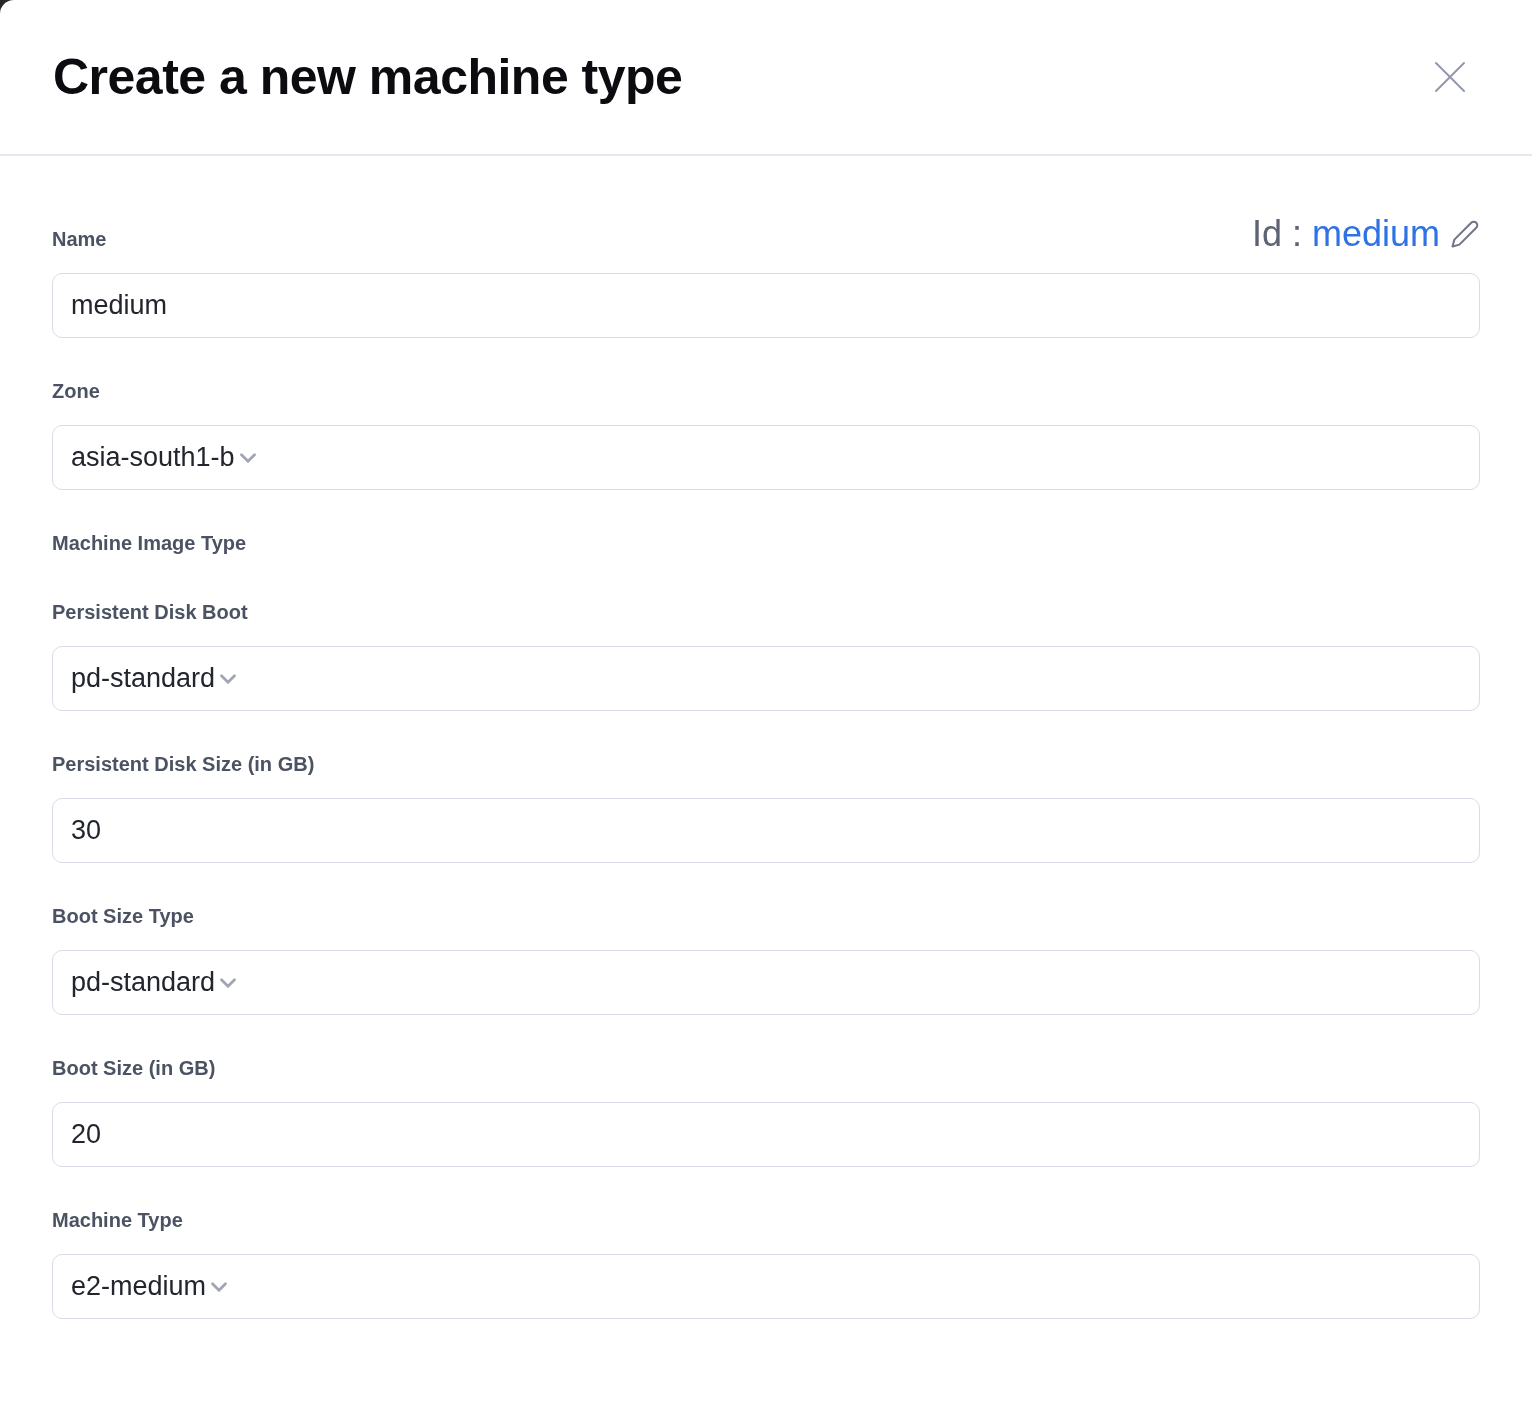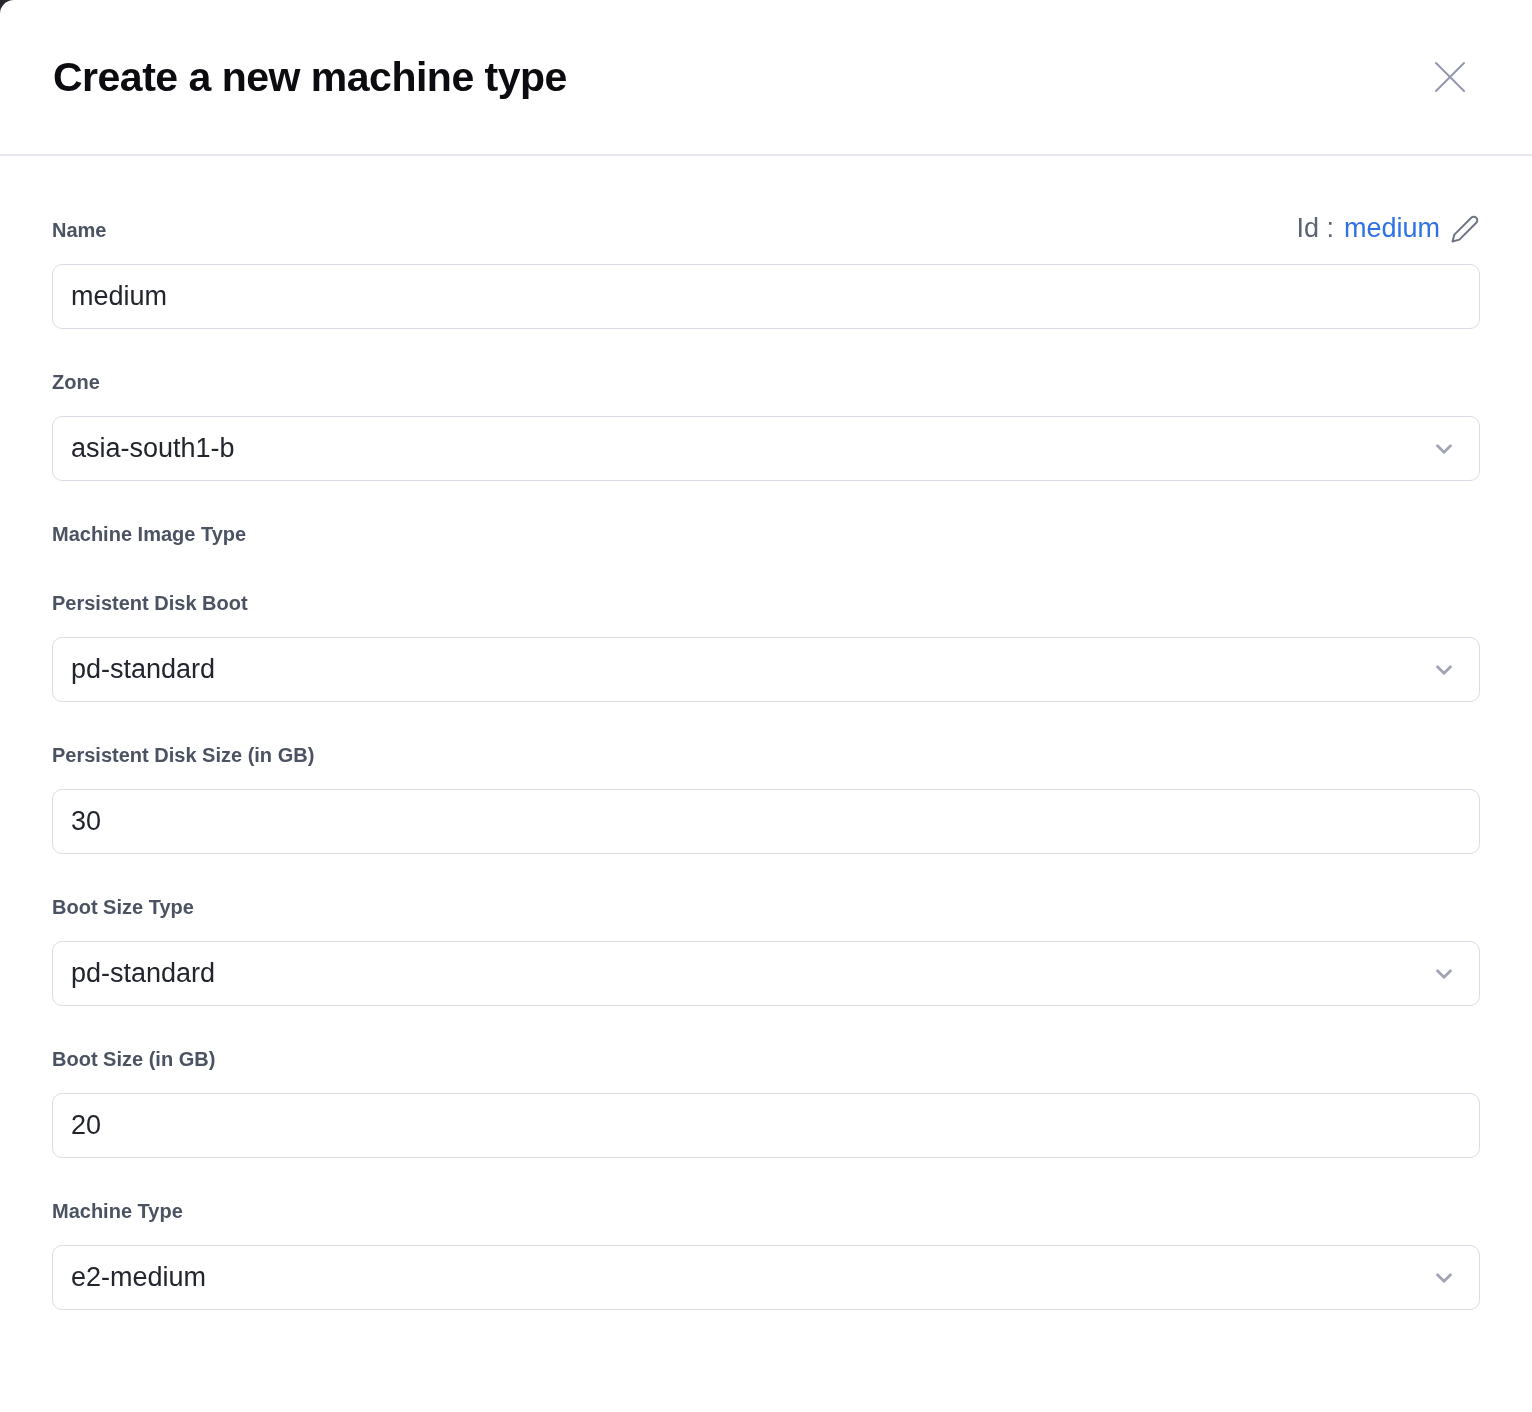--- a/index.html
+++ b/index.html
@@ -18,21 +18,21 @@
   .modal-header {
     height: 156px;
     flex: 0 0 156px;
     display: flex;
     align-items: center;
     justify-content: space-between;
     padding: 0 60px 0 53px;
     border-bottom: 2px solid #e6e7ee;
   }
   .modal-title {
-    font-size: 41px;
+    font-size: 50px;
     font-weight: 700;
     color: #0b0b10;
     letter-spacing: -0.5px;
   }
   .close-btn {
     background: none; border: none; cursor: pointer;
     width: 44px; height: 44px;
     display: flex; align-items: center; justify-content: center;
     padding: 0;
   }
@@ -51,21 +51,21 @@
     font-size: 20px;
     line-height: 31px;
     font-weight: 600;
     color: #4b5262;
     margin-bottom: 18px;
   }
   .id-row {
     display: flex;
     align-items: center;
     gap: 10px;
-    font-size: 27px;
+    font-size: 36px;
   }
   .id-label { color: #5c6372; font-weight: 400; }
   .id-value { color: #2e72e4; cursor: pointer; }
   .edit-btn {
     background: none; border: none; cursor: pointer; padding: 0;
     display: flex; align-items: center;
   }
   .edit-btn svg { stroke: #6f7585; }
   .text-input, .select-control {
     width: 100%;
@@ -75,21 +75,20 @@
     background: #ffffff;
     font-family: "Liberation Sans", "DejaVu Sans", sans-serif;
     font-size: 27px;
     color: #22252d;
     padding: 0 18px;
   }
   .text-input { display: block; outline: none; }
   .select-control {
     display: flex;
     align-items: center;
-    justify-content: space-between;
     cursor: pointer;
   }
   .select-control .chevron { flex: 0 0 auto; stroke: #a2a6b4; margin-right: 4px; }
 </style>
 </head>
 <body>
 
 <div class="modal">
 
   <div class="modal-header">

